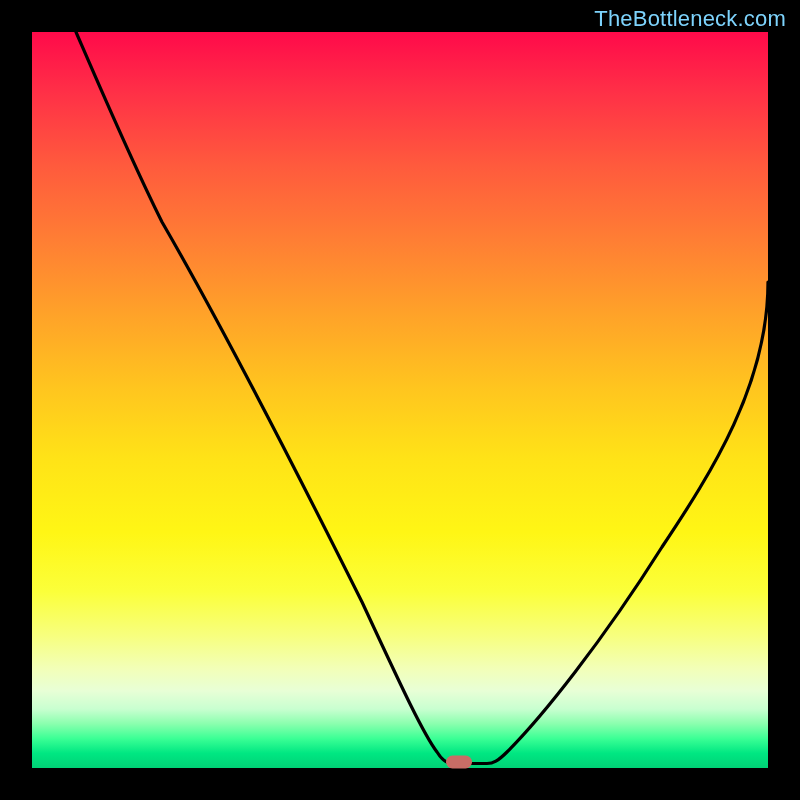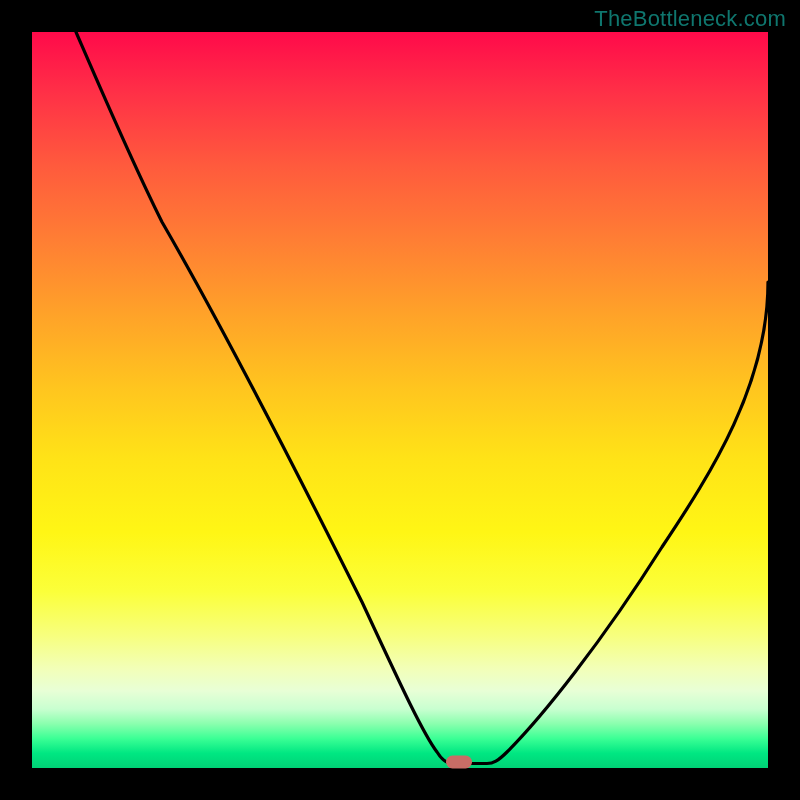--- a/index.html
+++ b/index.html
@@ -42,21 +42,21 @@
       #8affae 94%,
       #3bff95 96%,
       #00e782 98%,
       #00d176 100%
     );
   }
   .watermark {
     position: absolute;
     top: 6px;
     right: 14px;
-    color: #0f766e;
+    color: #7dd3fc;
     font-size: 22px;
     font-weight: 400;
     letter-spacing: 0.2px;
   }
   svg.curve {
     position: absolute;
     left: 0;
     top: 0;
     width: 736px;
     height: 736px;

